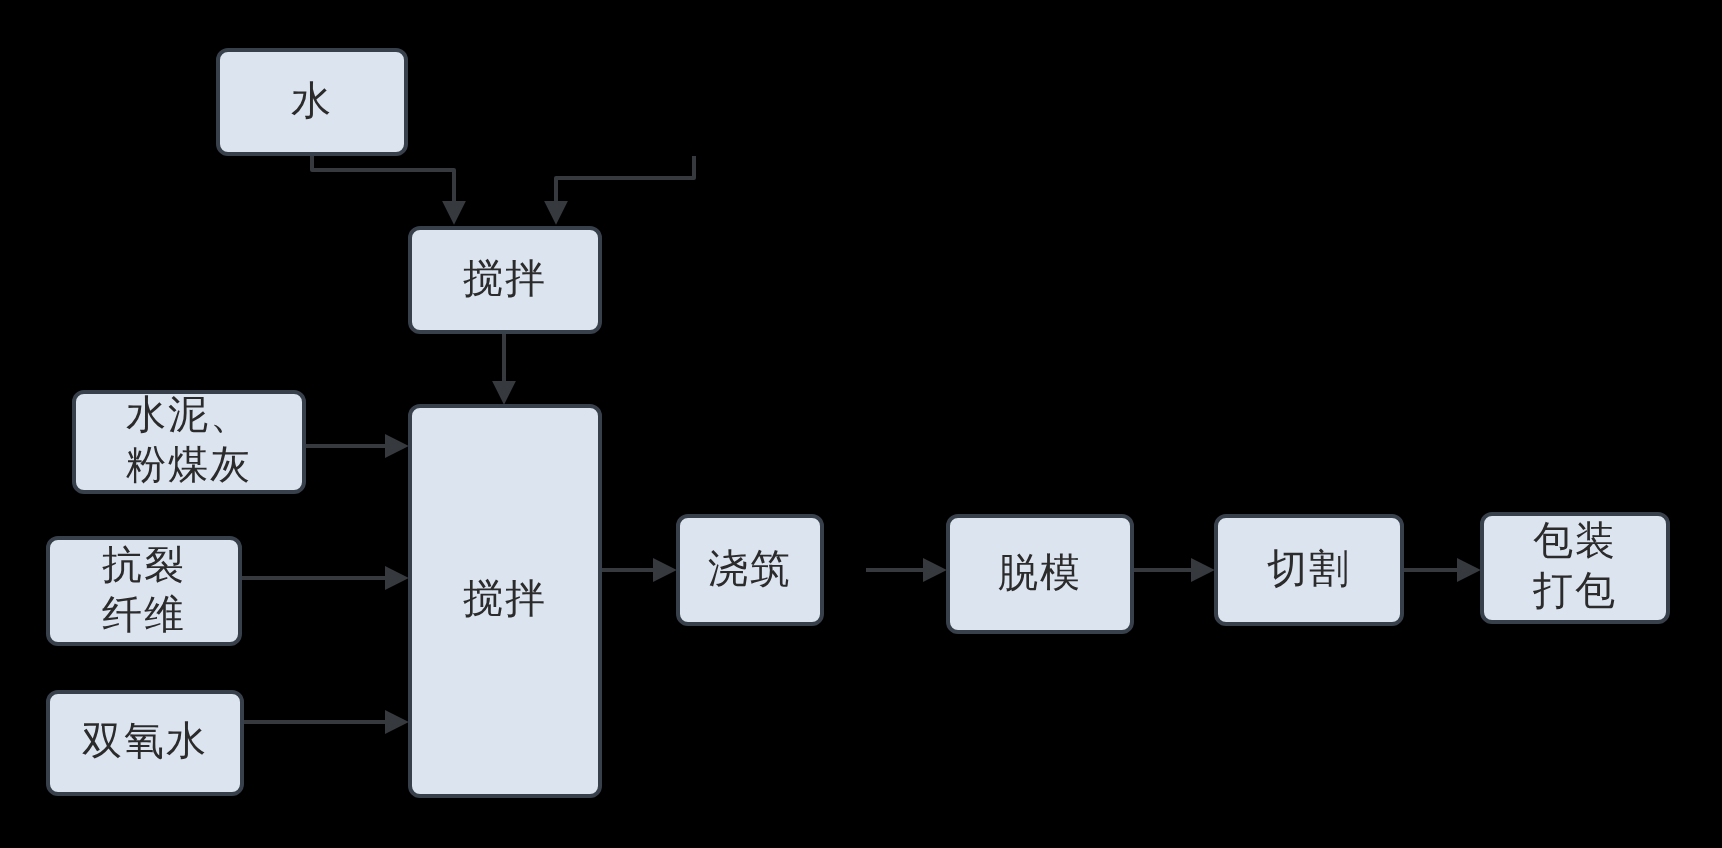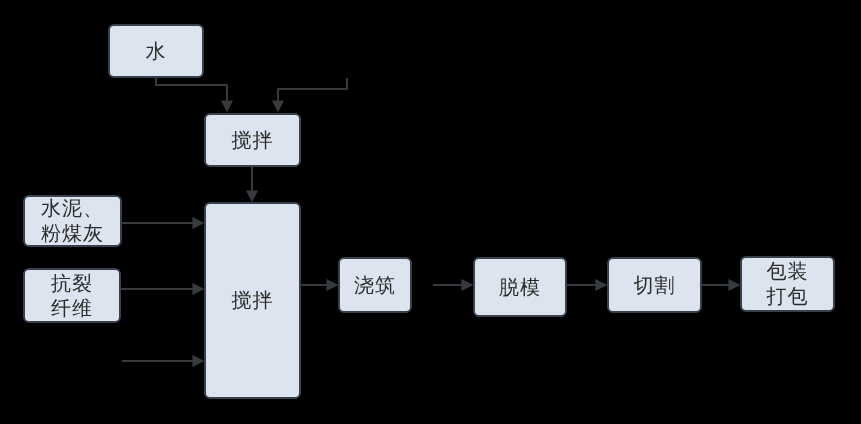--- a/index.html
+++ b/index.html
@@ -82,30 +82,33 @@
 
 
   <div class="node" style="left:204px; top:113px; width:97px; height:54px">
     <span class="lbl">搅拌</span>
   </div>
 
   <div class="node" style="left:204px; top:202px; width:97px; height:197px">
     <span class="lbl">搅拌</span>
   </div>
 
-  <div class="node" style="left:23px;  top:195px; width:99px; height:52px">
+  <div class="node" style="left:36px;  top:195px; width:117px; height:52px">
     <span class="lbl">水泥、
 粉煤灰</span>
   </div>
 
   <div class="node" style="left:23px;  top:268px; width:98px; height:55px">
     <span class="lbl">抗裂
 纤维</span>
   </div>
 
+  <div class="node" style="left:23px;  top:345px; width:99px; height:53px">
+    <span class="lbl">双氧水</span>
+  </div>
 
   <div class="node" style="left:338px; top:257px; width:74px; height:56px">
     <span class="lbl">浇筑</span>
   </div>
 
   <div class="node" style="left:473px; top:257px; width:94px; height:60px">
     <span class="lbl">脱模</span>
   </div>
 
   <div class="node" style="left:607px; top:257px; width:95px; height:56px">

